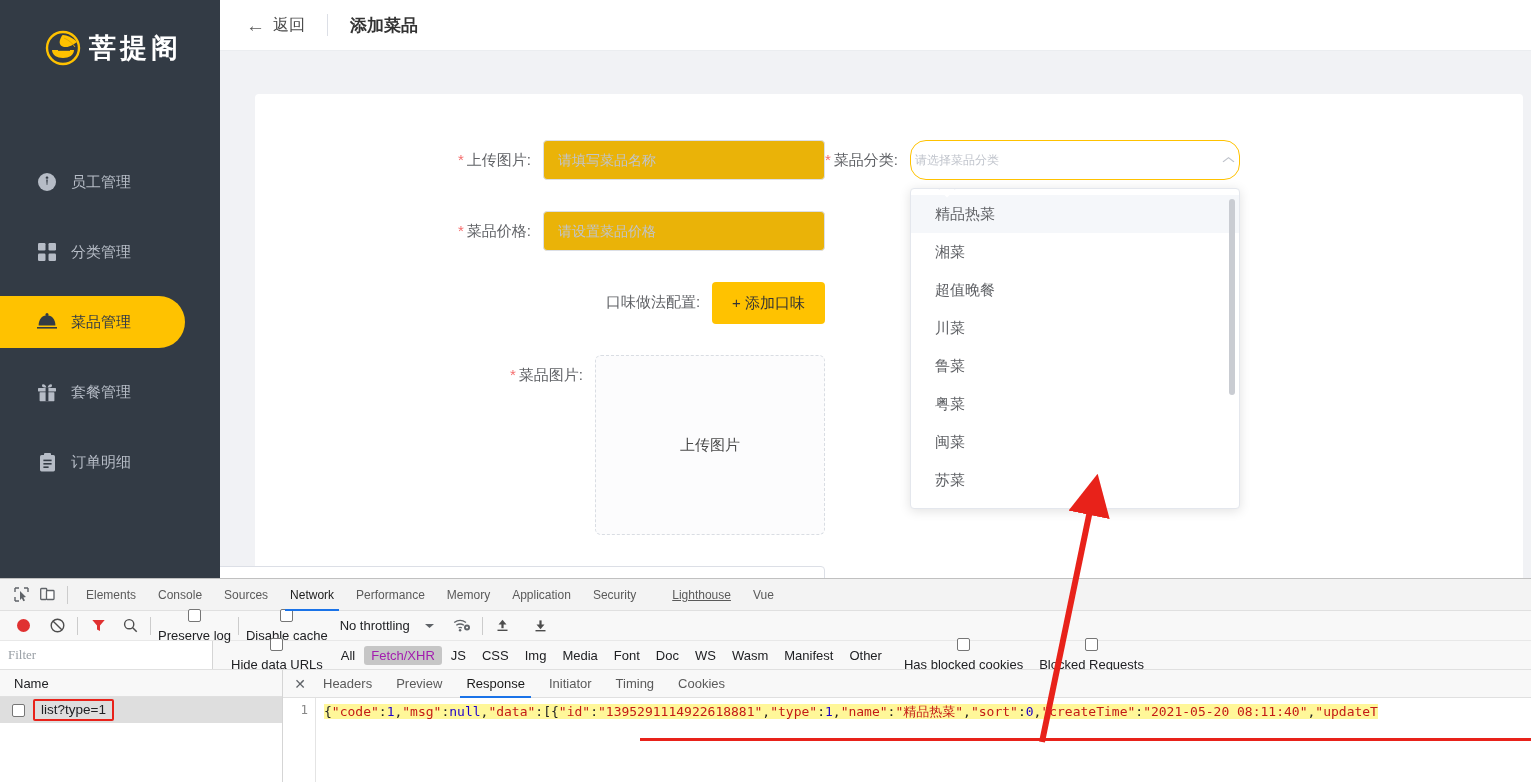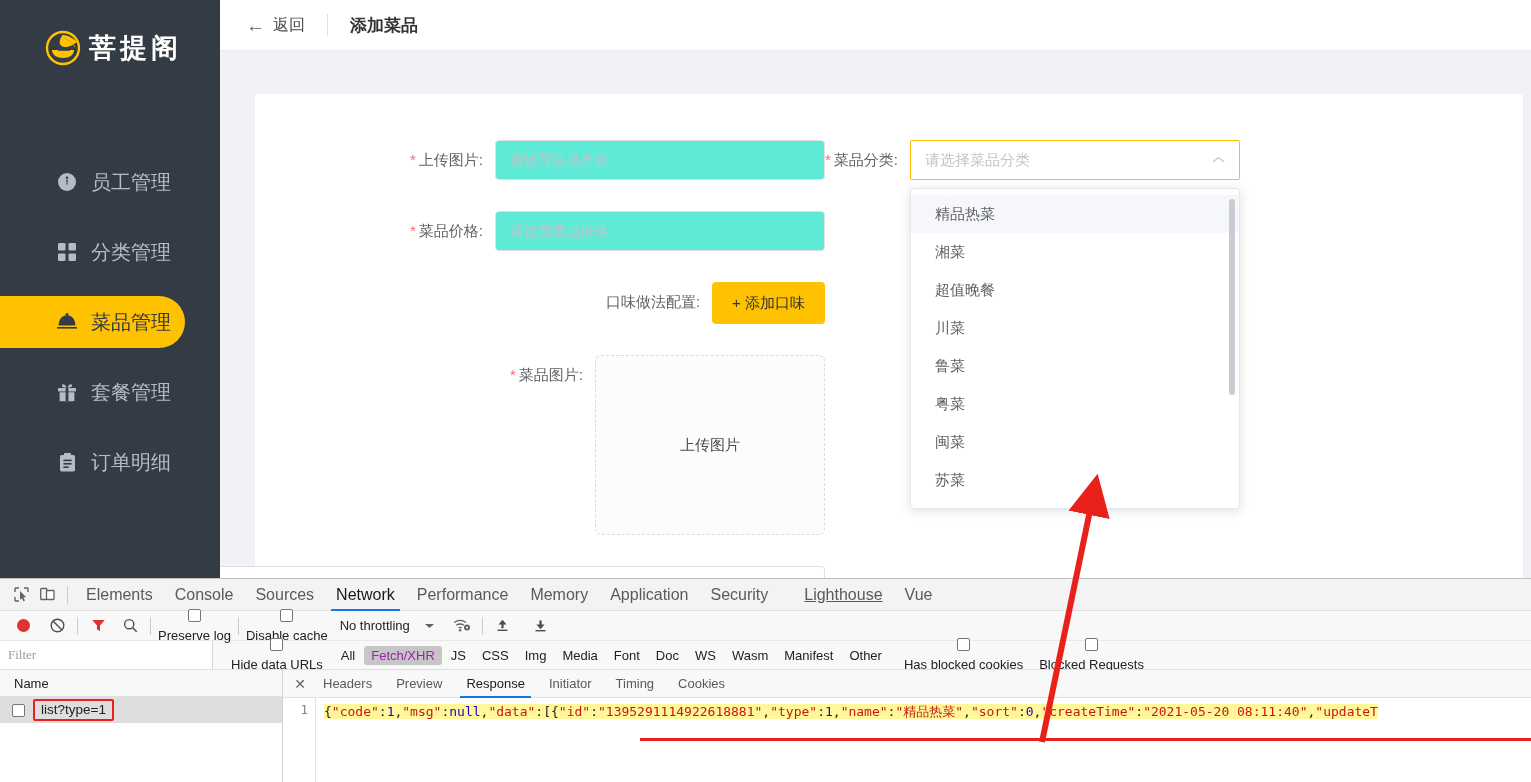--- a/index.html
+++ b/index.html
@@ -26,22 +26,22 @@
     height: 96px; display: flex; align-items: center; justify-content: center;
     gap: 7px; padding-left: 6px;
   }
   .logo-mark { width: 38px; height: 38px; position: relative; flex: 0 0 auto; }
   .logo-text {
     color: #fff; font-size: 27px; font-weight: 700; letter-spacing: 4px;
     line-height: 1;
   }
   .menu { margin-top: 60px; }
   .menu-item {
-    height: 52px; display: flex; align-items: center; padding-left: 56px;
-    gap: 13px; color: #b6bcc6; font-size: 20px; cursor: pointer;
+    height: 52px; display: flex; align-items: center; padding-left: 36px;
+    gap: 13px; color: #b6bcc6; font-size: 15px; cursor: pointer;
     margin-bottom: 18px; position: relative;
   }
   .menu-item .mi-icon { width: 22px; height: 22px; display:flex; align-items:center; justify-content:center; flex:0 0 auto;}
   .menu-item.active {
     background: #ffc200; color: #333b45; font-weight: 400;
     border-top-right-radius: 26px; border-bottom-right-radius: 26px;
     width: 185px;
   }
   .menu-item.active .mi-icon svg { fill: #333b45; }
   .mi-icon svg { fill: #b6bcc6; }
@@ -75,32 +75,32 @@
   .col-left { width: 570px; display: flex; justify-content: flex-end; }
   .col-right { width: 620px; display: flex; justify-content: flex-start; }
 
   .fld { display: flex; align-items: flex-start; }
   .fld-label {
     font-size: 15px; color: #606266; line-height: 40px; text-align: right;
     padding-right: 12px; white-space: nowrap;
   }
   .req-star { color: #f56c6c; margin-right: 3px; }
   .inp {
-    width: 330px; height: 40px; border: 1px solid #dcdfe6; border-radius: 4px;
-    background: #5eead4; padding: 0 14px; font-size: 14px; color: #606266;
+    width: 282px; height: 40px; border: 1px solid #dcdfe6; border-radius: 4px;
+    background: #eab308; padding: 0 14px; font-size: 14px; color: #606266;
     outline: none; font-family: inherit;
   }
   .inp::placeholder { color: #c0c4cc; }
 
   
   .select-wrap { position: relative; width: 330px; }
   .select-box {
-    width: 330px; height: 40px; border: 1px solid #ffc200; border-radius: 2px;
-    background: #fff; display: flex; align-items: center; padding: 0 14px;
-    font-size: 15px; color: #c0c4cc; cursor: pointer; justify-content: space-between;
+    width: 330px; height: 40px; border: 1px solid #ffc200; border-radius: 16px;
+    background: #fff; display: flex; align-items: center; padding: 0 4px;
+    font-size: 12px; color: #c0c4cc; cursor: pointer; justify-content: space-between;
   }
   .caret { color: #c0c4cc; font-size: 12px; transform: scaleY(0.75); }
   .dropdown {
     position: absolute; left: 0; top: 48px; width: 330px; height: 321px;
     background: #fff; border: 1px solid #e4e7ed; border-radius: 4px;
     box-shadow: 0 2px 12px rgba(0,0,0,.12); overflow: hidden; z-index: 40;
   }
   .dd-arrow {
     position: absolute; left: 30px; top: -6px; width: 12px; height: 12px;
     background: #fff; border-left: 1px solid #e4e7ed; border-top: 1px solid #e4e7ed;
@@ -144,21 +144,21 @@
   .dt-tabbar {
     height: 32px; display: flex; align-items: center; padding-left: 8px;
     border-bottom: 1px solid #e0e0e0; background: #f3f3f3;
   }
   .dt-ico-btn {
     width: 26px; height: 24px; display: flex; align-items: center;
     justify-content: center; cursor: pointer;
   }
   .dt-sep { width: 1px; height: 18px; background: #ccc; margin: 0 7px; }
   .dt-tab {
-    padding: 0 11px; height: 32px; line-height: 32px; font-size: 16px;
+    padding: 0 11px; height: 32px; line-height: 32px; font-size: 12px;
     color: #5a5a5a; cursor: pointer; position: relative; white-space: nowrap;
   }
   .dt-tab.sel { color: #1a1a1a; }
   .dt-tab.sel::after {
     content: ""; position: absolute; left: 6px; right: 6px; bottom: 0;
     height: 2px; background: #1a73e8;
   }
   .dt-toolbar {
     height: 30px; display: flex; align-items: center; padding-left: 10px;
     gap: 0; border-bottom: 1px solid #e8e8e8; background: #f8f8f8;

